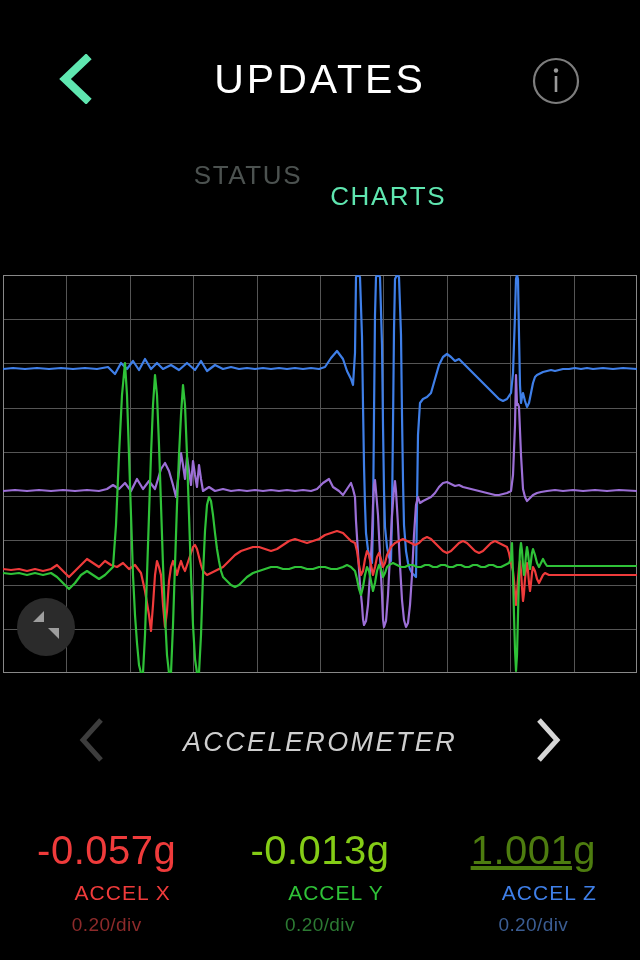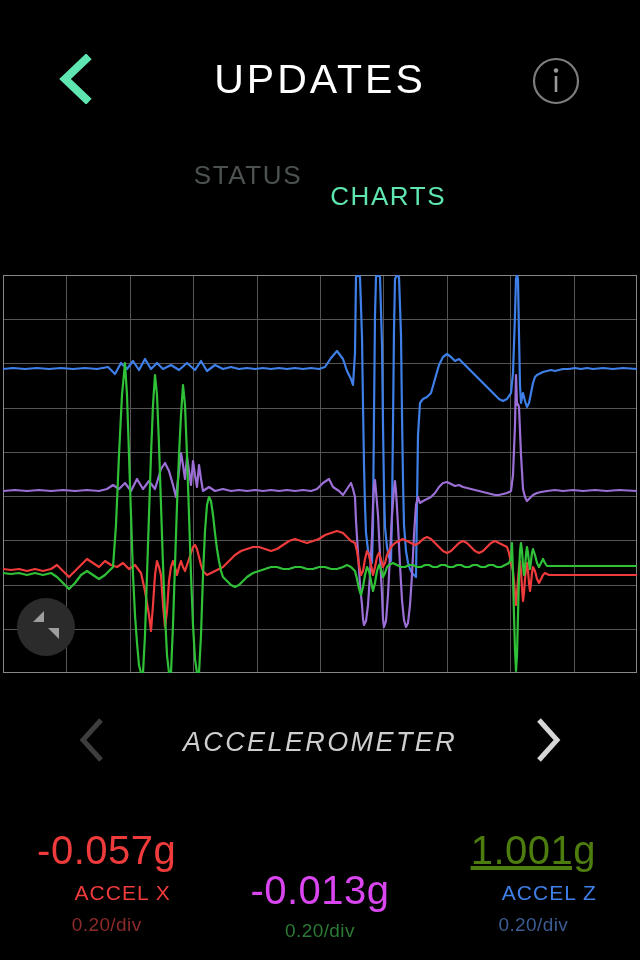--- a/index.html
+++ b/index.html
@@ -168,21 +168,22 @@
 
   <div class="readouts">
 
     <div class="readout">
       <div class="ro-value" id="rv0" style="color: rgb(239, 59, 59);">-0.057g</div>
       <div class="ro-name" id="rn0" style="color: rgb(239, 59, 59);">ACCEL X</div>
       <div class="ro-div" id="rd0" style="color: rgb(141, 42, 42);">0.20/div</div>
     </div>
 
     <div class="readout">
-      <div class="ro-value" id="rv1" style="color: #d946ef; margin-top: 40px;">-0.013g</div>
+      <div class="ro-value" id="rv1" style="color: #84cc16;">-0.013g</div>
+      <div class="ro-name" id="rn1" style="color: rgb(47, 194, 56);">ACCEL Y</div>
       <div class="ro-div" id="rd1" style="color: rgb(44, 122, 51);">0.20/div</div>
     </div>
 
     <div class="readout">
       <div class="ro-value" id="rv2" style="color: #4d7c0f; text-decoration: underline;">1.001g</div>
       <div class="ro-name" id="rn2" style="color: rgb(63, 127, 232);">ACCEL Z</div>
       <div class="ro-div" id="rd2" style="color: rgb(59, 93, 147);">0.20/div</div>
     </div>
 
   </div>

